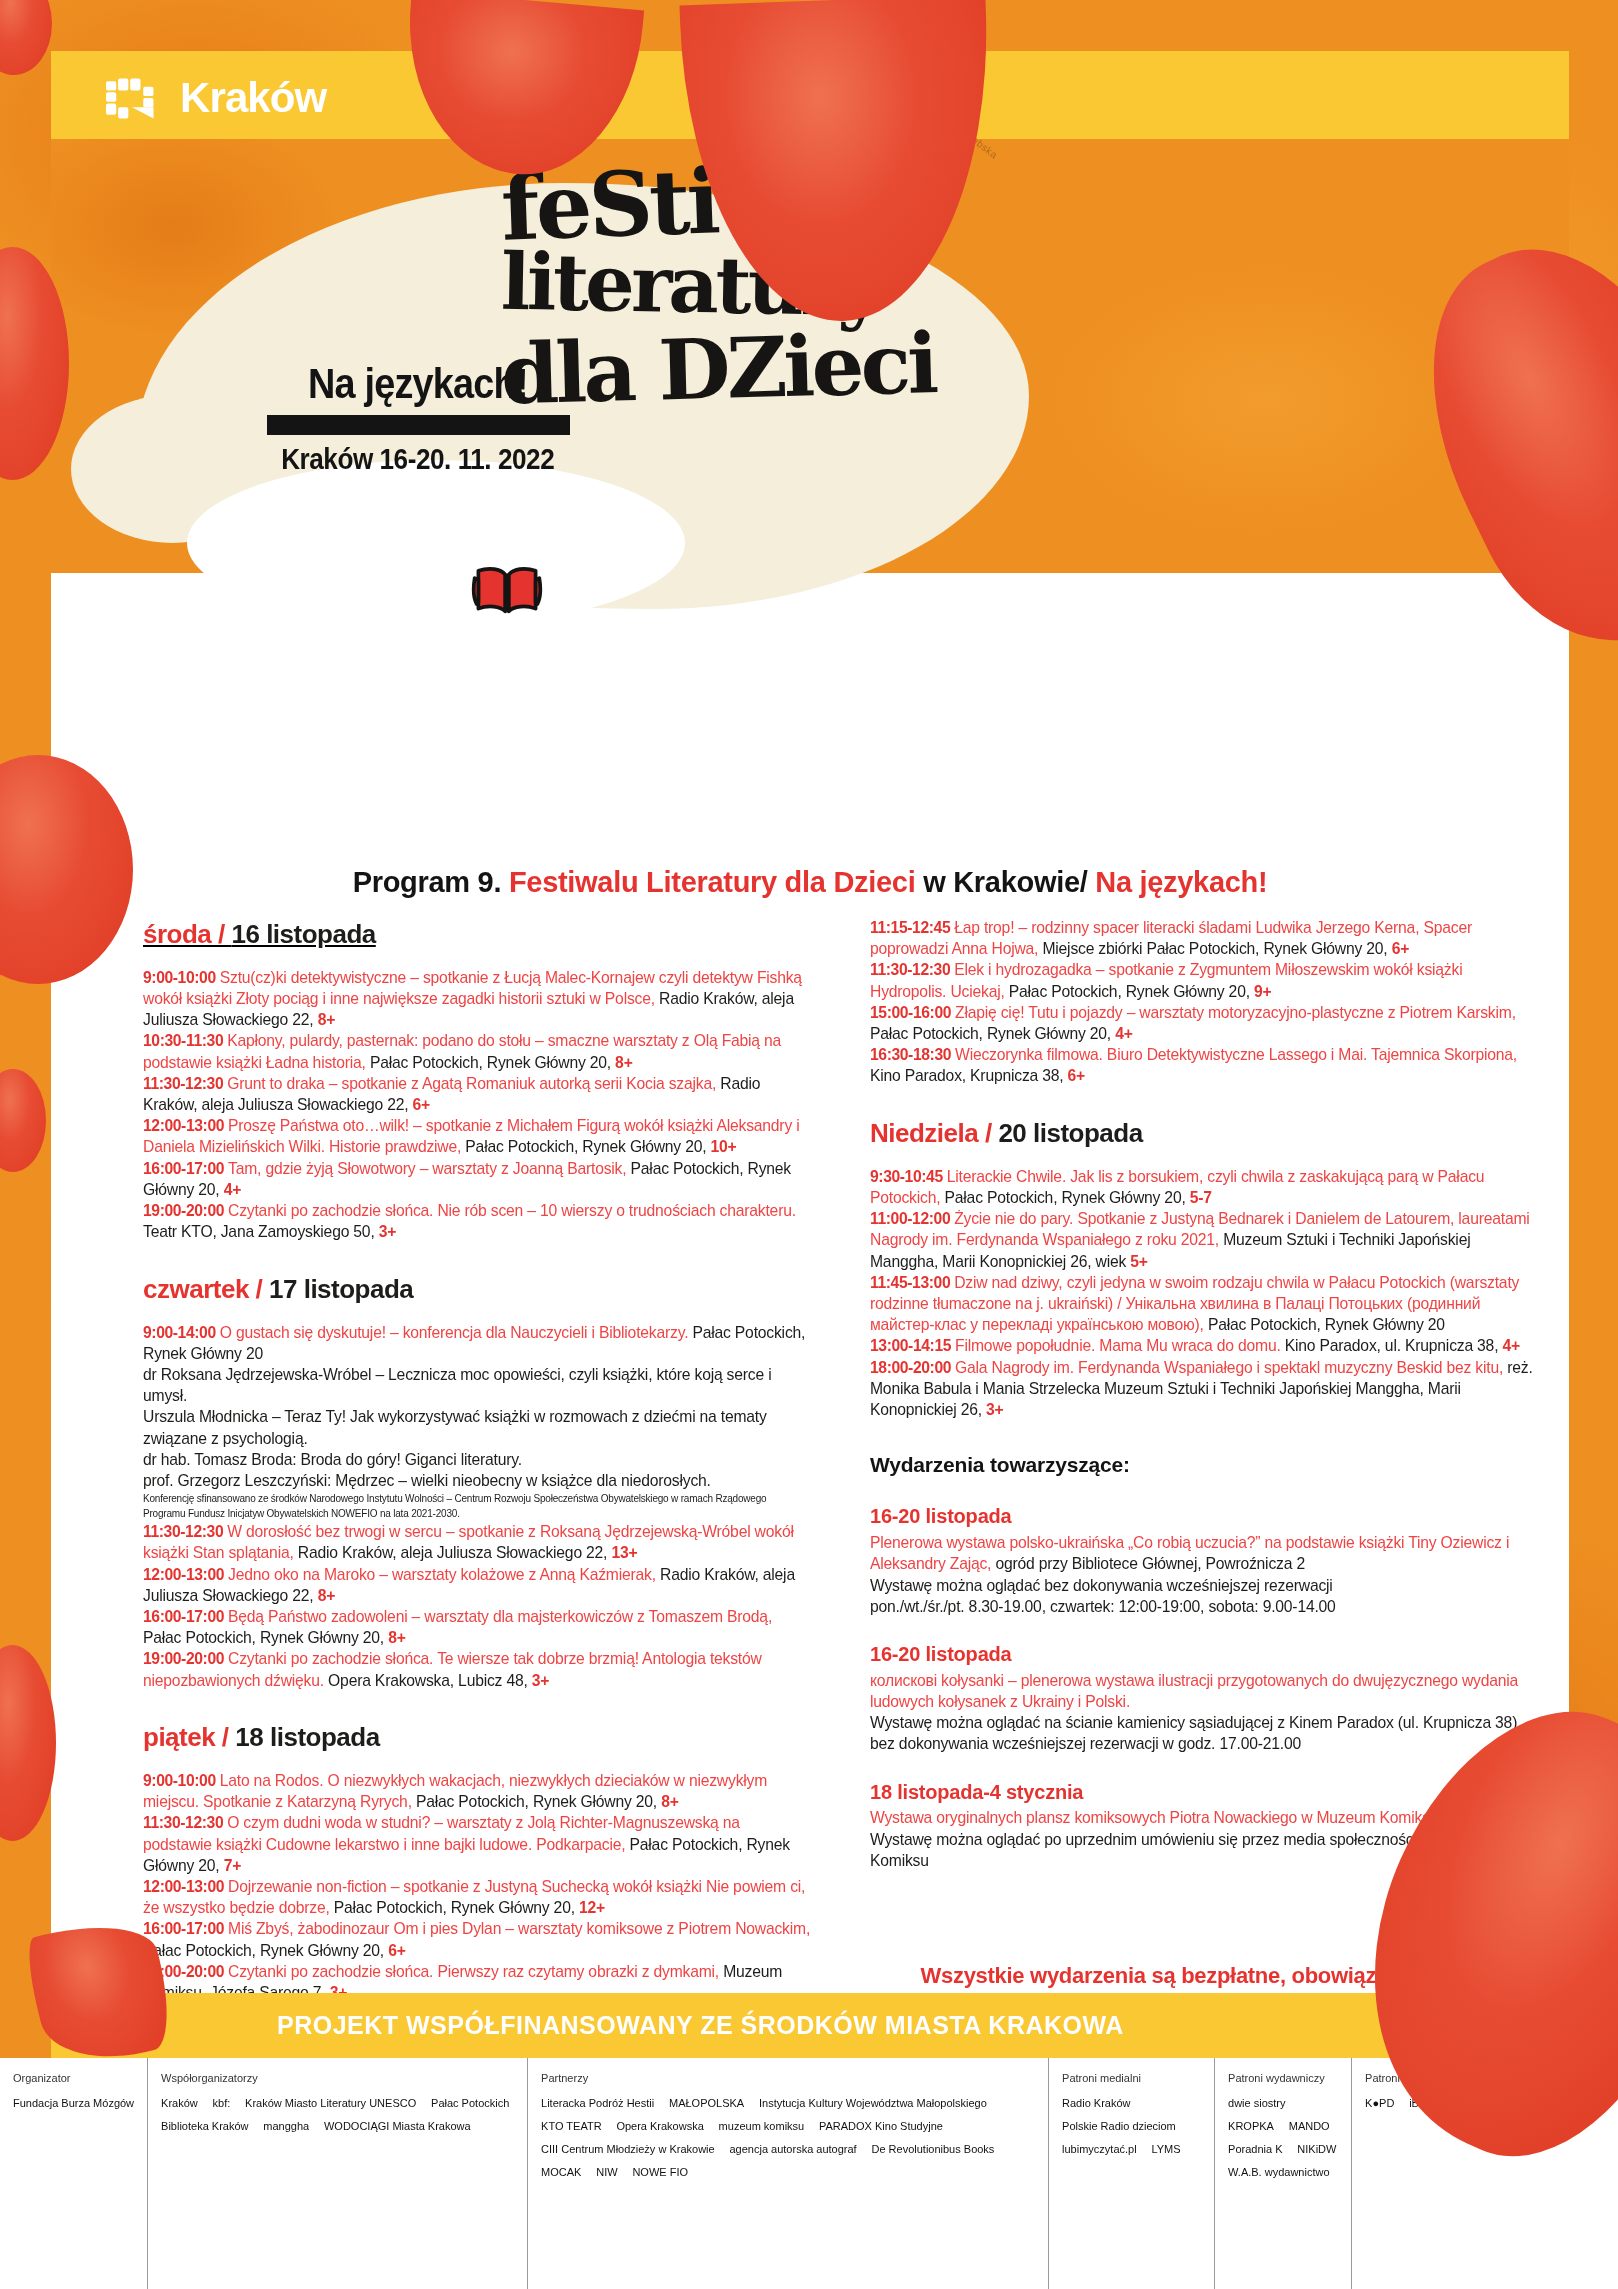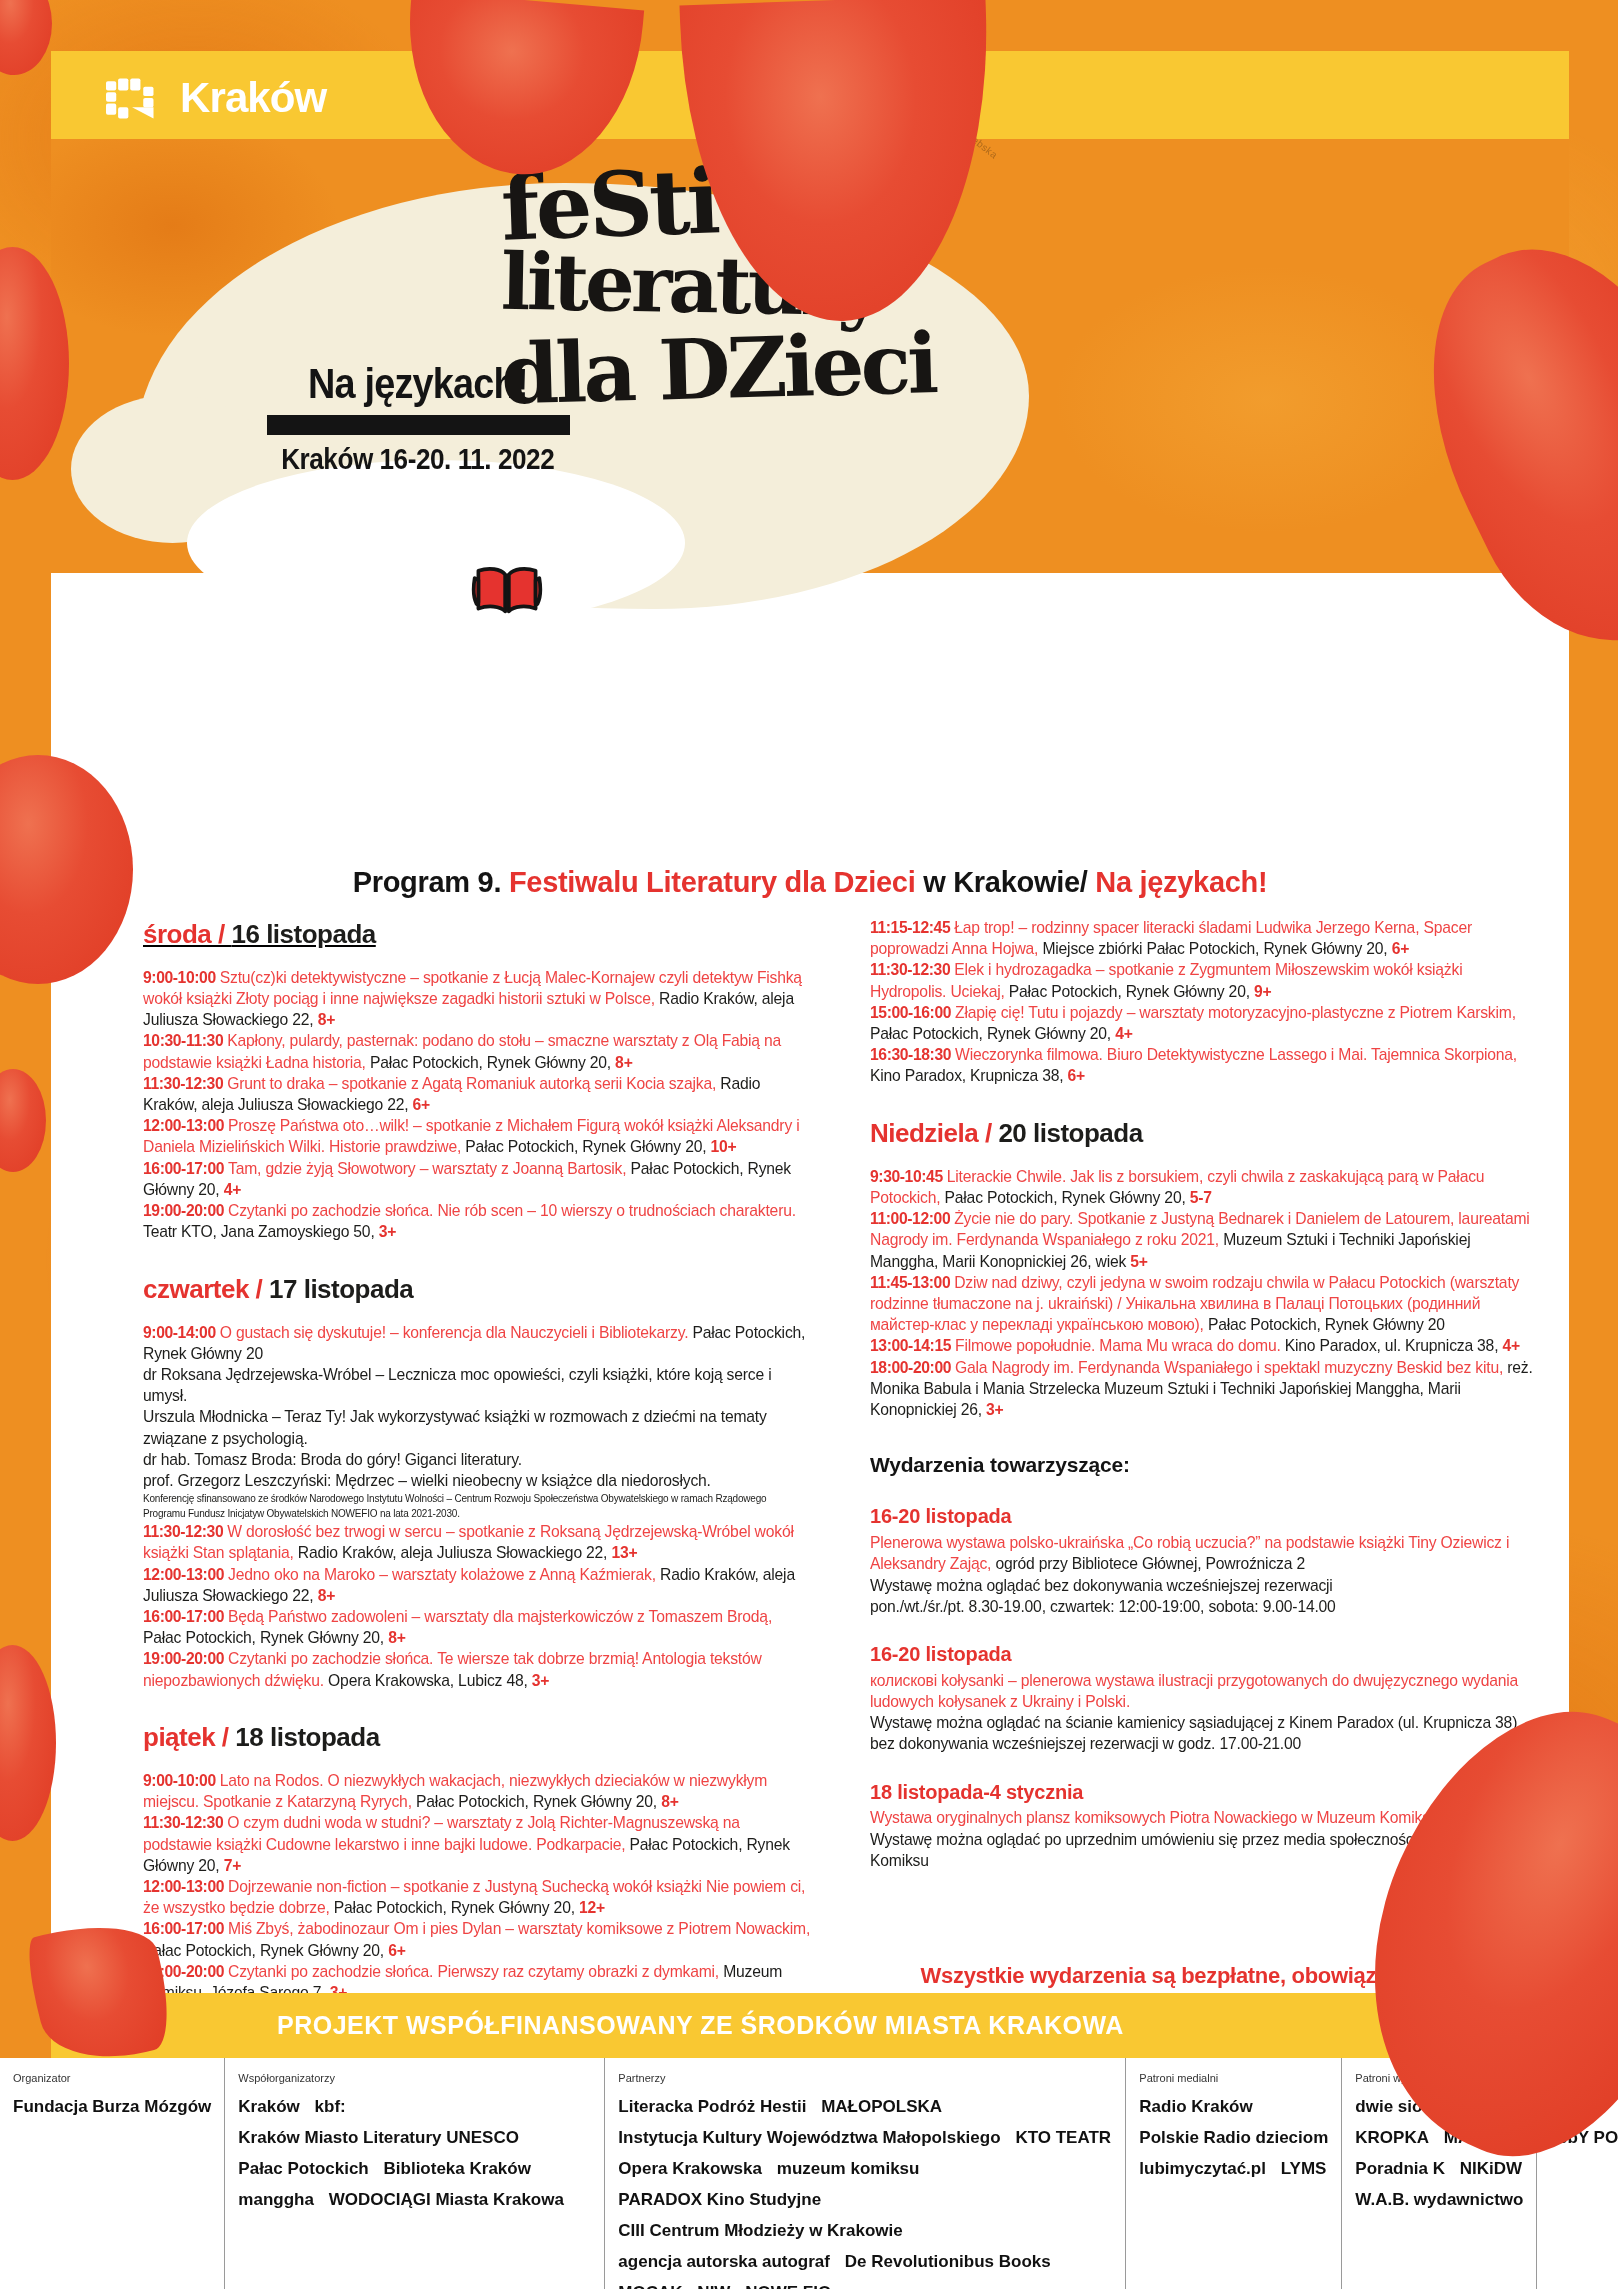--- a/index.html
+++ b/index.html
@@ -68,21 +68,21 @@
   .fcol{box-sizing:border-box;padding:14px 13px;border-left:0.9px solid #9a9a9a;}
   .fcol:first-child{border-left:none;}
   .fcol:nth-child(1){flex:0 0 109px;}
   .fcol:nth-child(2){flex:0 0 380px;}
   .fcol:nth-child(3){flex:0 0 521px;}
   .fcol:nth-child(4){flex:0 0 166px;}
   .fcol:nth-child(5){flex:0 0 137px;}
   .fcol:nth-child(6){flex:1;}
   .fcap{font-size:11px;color:#333;margin-bottom:13px;}
   .flogos{display:flex;flex-wrap:wrap;gap:11px 14.8px;align-items:center;}
-  .flogo{font-weight:700;font-size:17px;color:#111;white-space:nowrap;}
+  .flogo{font-weight:400;font-size:11px;color:#111;white-space:nowrap;}
 
   .deco{position:absolute;z-index:5;background:radial-gradient(ellipse at 45% 30%, #ef7150 0%, #e74c33 40%, #df3a23 100%);}
   .d-t1{left:404px;top:0;width:233px;height:174px;border-radius:0 0 48% 52% / 0 0 92% 92%;transform:rotate(5deg);}
   .d-t2{left:685px;top:0;width:306px;height:321px;border-radius:0 0 50% 50% / 0 0 95% 95%;transform:rotate(-2deg);}
   .d-t3{left:1451px;top:242px;width:249px;height:406px;border-radius:52% 48% 50% 50% / 56% 44% 62% 38%;transform:rotate(-26deg);}
   .d-l1{left:-44px;top:247px;width:113px;height:233px;border-radius:50%;}
   .d-l2{left:-57px;top:755px;width:190px;height:229px;border-radius:50%;}
   .d-l3{left:-20px;top:1069px;width:66px;height:103px;border-radius:50%;}
   .d-l4{left:-31px;top:1645px;width:87px;height:196px;border-radius:50%;}
   .d-b1{left:1383px;top:1709px;width:310px;height:445px;border-radius:45% 55% 40% 60% / 50% 50% 45% 55%;transform:rotate(24deg);}

